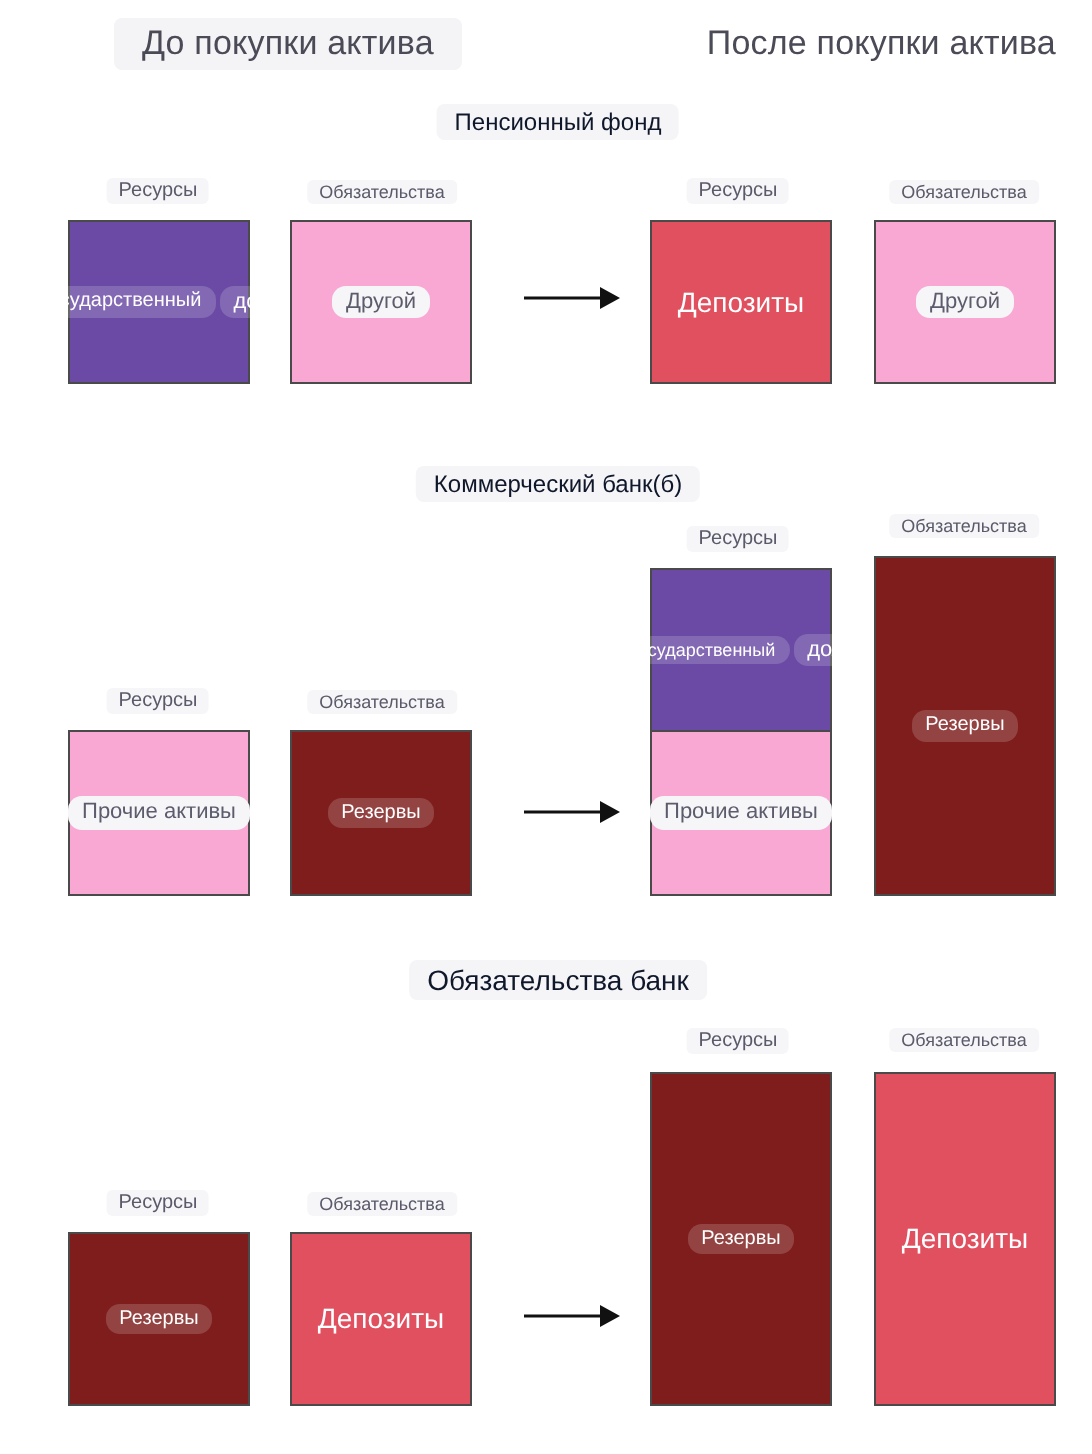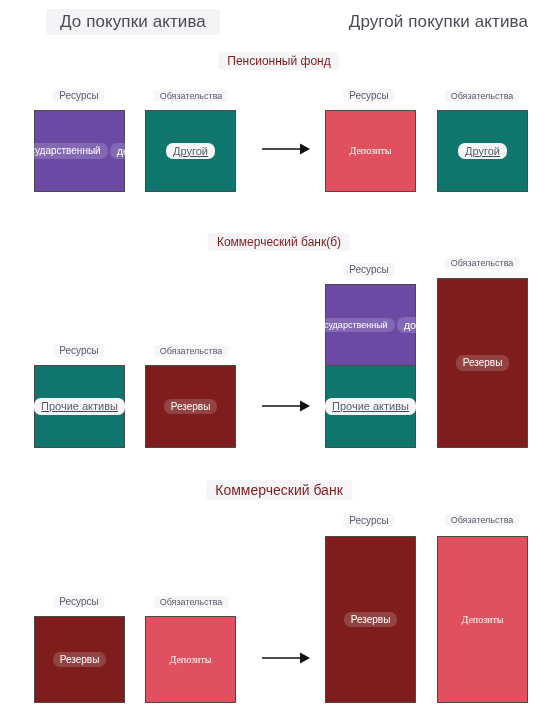--- a/index.html
+++ b/index.html
@@ -21,27 +21,27 @@
   
   .main-title {
     font-size: 17px;
     color: #4b4b57;
     background: #f4f4f6;
     border-radius: 4px;
     padding: 3px 14px;
     white-space: nowrap;
     letter-spacing: .1px;
   }
-  .title-left  { left: 46px;  top: 9px; }
+  .title-left  { left: 57px;  top: 9px; }
   .title-right { right: 14px; top: 9px; background: transparent; padding: 3px 4px;}
 
   
   .section-title {
     font-size: 12px;
-    color: #7f1d1d;
+    color: #0f172a;
     background: #f5f5f7;
     border-radius: 4px;
     padding: 2px 9px;
     white-space: nowrap;
     transform: translateX(-50%);
   }
   .section-title.big { font-size: 14px; }
 
   
   .col-cap {
@@ -68,52 +68,52 @@
     display: flex;
     align-items: center;
     justify-content: center;
     position: relative;
   }
   .seg-div { border-bottom: 1.6px solid #4a4a4a; }
 
   .fill-purple { background: #6a4aa4; }
   .fill-red    { background: #e0505e; }
   .fill-green  { background: #7f1d1d; }
-  .fill-white  { background: #0f766e; text-decoration: underline; }
+  .fill-white  { background: #f9a8d4; }
 
   
   .lbl {
     font-size: 10px;
     white-space: nowrap;
     border-radius: 7px;
     padding: 1px 7px;
     line-height: 1.35;
     text-align: center;
   }
   .lbl-on-dark  { color: #ffffff; background: rgba(255,255,255,.17); }
   .lbl-on-light { color: #5c5c6c; background: #f6f6f8; }
-  .lbl-plain-white { color: #ffffff; background: transparent; font-size: 10px; font-family: Liberation Serif, serif; }
+  .lbl-plain-white { color: #ffffff; background: transparent; font-size: 14px; }
   .lbl-big { font-size: 11px; }
 
   .lbl-stack {
     display: flex;
     flex-direction: row;
     align-items: center;
     gap: 2px;
   }
 
   
   .arrow { display: block; }
 </style>
 </head>
 <body>
 
 <div class="abs main-title title-left">До покупки актива</div>
 
-<div class="abs main-title title-right">Другой покупки актива</div>
+<div class="abs main-title title-right">После покупки актива</div>
 
 <div class="abs section-title" style="left:279px; top:52px;">Пенсионный фонд</div>
 
 <div class="abs col-cap res" style="left:79px; top:89px;">Ресурсы</div>
 <div class="abs col-cap" style="left:191px; top:90px;">Обязательства</div>
 <div class="abs col-cap res" style="left:369px; top:89px;">Ресурсы</div>
 <div class="abs col-cap" style="left:482px; top:90px;">Обязательства</div>
 
 <div class="abs box" style="left:34px; top:110px; width:91px; height:82px;">
   <div class="seg fill-purple" style="flex:1;">
@@ -182,21 +182,21 @@
     <span class="lbl lbl-on-light lbl-big">Прочие активы</span>
   </div>
 </div>
 
 <div class="abs box" style="left:437px; top:278px; width:91px; height:170px;">
   <div class="seg fill-green" style="flex:1;">
     <span class="lbl lbl-on-dark">Резервы</span>
   </div>
 </div>
 
-<div class="abs section-title big" style="left:279px; top:480px;">Коммерческий банк</div>
+<div class="abs section-title big" style="left:279px; top:480px;">Обязательства банк</div>
 
 <div class="abs col-cap res" style="left:79px; top:595px;">Ресурсы</div>
 <div class="abs col-cap" style="left:191px; top:596px;">Обязательства</div>
 <div class="abs col-cap res" style="left:369px; top:514px;">Ресурсы</div>
 <div class="abs col-cap" style="left:482px; top:514px;">Обязательства</div>
 
 <div class="abs box" style="left:34px; top:616px; width:91px; height:87px;">
   <div class="seg fill-green" style="flex:1;">
     <span class="lbl lbl-on-dark">Резервы</span>
   </div>

